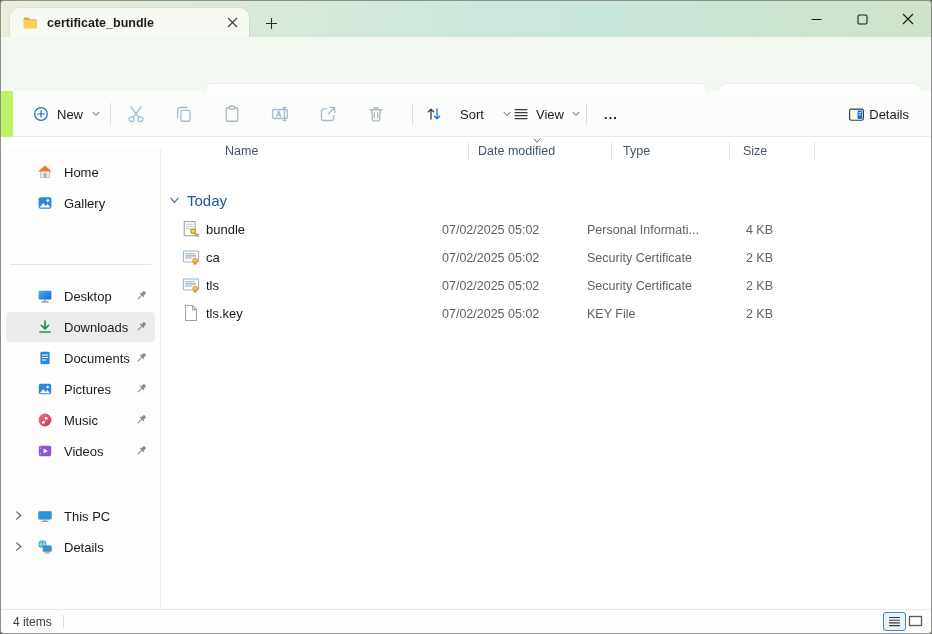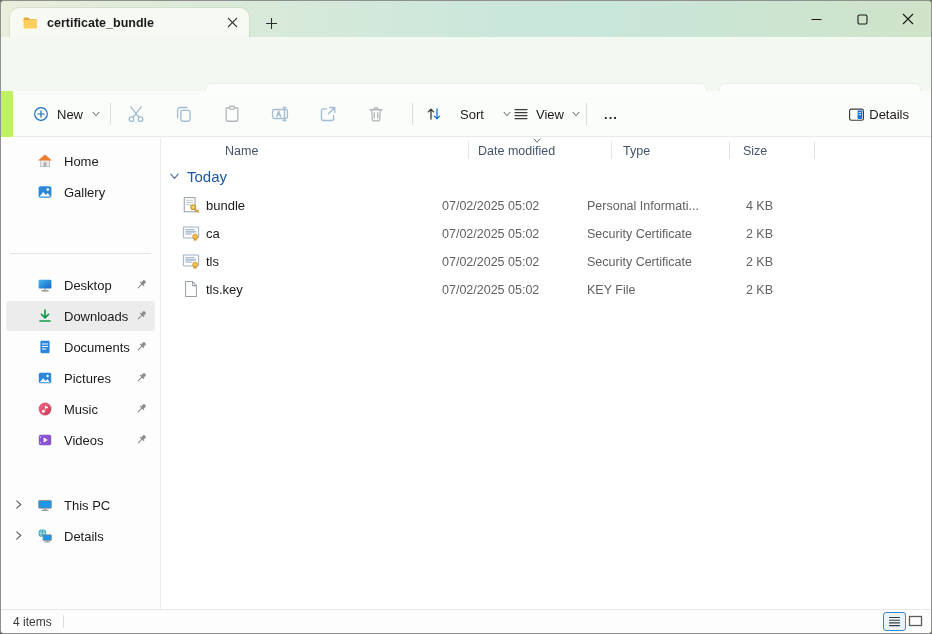--- a/index.html
+++ b/index.html
@@ -58,38 +58,38 @@
     background:#fbfdfa; border-bottom:1px solid #e7eae6; }
   .tb-group { position:absolute; top:6px; height:34px; display:flex; align-items:center; border-radius:4px; }
   .tb-label { font-size:13px; color:#1b1b1b; }
   .tb-divider { position:absolute; top:12px; width:1px; height:22px; background:#dcdcdc; }
   .tb-iconbtn { position:absolute; top:7px; width:32px; height:32px; border-radius:4px;
     display:flex; align-items:center; justify-content:center; }
   .chev { color:#5a5a5a; display:flex; }
 
   
   .main { position:absolute; top:136px; left:0; right:0; bottom:24px; background:#fff; }
-  .sidebar { position:absolute; left:0; top:1px; bottom:0; width:160px; background:#fdfdfd;
+  .sidebar { position:absolute; left:0; top:12px; bottom:0; width:160px; background:#fdfdfd;
     border-right:1px solid #ececec; padding-top:7px; }
   .side-item { position:relative; margin:1px 5px; height:30px; border-radius:4px;
     display:flex; align-items:center; padding-left:31px; gap:11px; font-size:13px; color:#1b1b1b; }
   .side-item.selected { background:#ececec; }
   .side-item .s-icon { display:flex; width:16px; height:16px; }
   .side-item .pin { position:absolute; right:7px; top:8px; color:#8b8b8b; display:flex; }
   .side-item .tree-chev { position:absolute; left:7px; top:9px; color:#5f5f5f; display:flex; }
   .side-divider { height:1px; background:#e4e4e4; margin:46px 9px 16px 9px; }
   .tree-gap { height:33px; }
 
   .content { position:absolute; left:161px; right:0; top:0; bottom:0; }
   .col-header { position:relative; height:26px;margin-left:36px; }
   .col-label { position:absolute; top:7px; font-size:12.5px; color:#44546a; white-space:nowrap; }
   .col-div { position:absolute; top:5px; width:1px; height:17px; background:#e3e3e3; }
   .sort-chev { position:absolute; top:0px; color:#5f6b7a; display:flex; }
 
-  .group-row { position:relative; height:26px; margin-top:2px; }
+  .group-row { position:relative; height:26px; margin-top:26px; }
   .group-chev { position:absolute; left:7px; top:7px; color:#56719f; display:flex; }
   .group-label { position:absolute; left:25px; top:3px; font-size:15px; color:#1d56a5; }
 
   .file-row { position:relative; height:28px; }
   .file-row .f-icon { position:absolute; left:20px; top:5px; width:18px; height:18px; display:flex; }
   .f-name { position:absolute; left:44px; top:7px; font-size:13px; color:#1b1b1b; }
   .f-date { position:absolute; left:280px; top:7.5px; font-size:12.5px; color:#616161; }
   .f-type { position:absolute; left:425px; top:7.5px; font-size:12.5px; color:#616161; }
   .f-size { position:absolute; left:531px; width:80px; top:7.5px; font-size:12.5px; color:#616161; text-align:right; }
 

